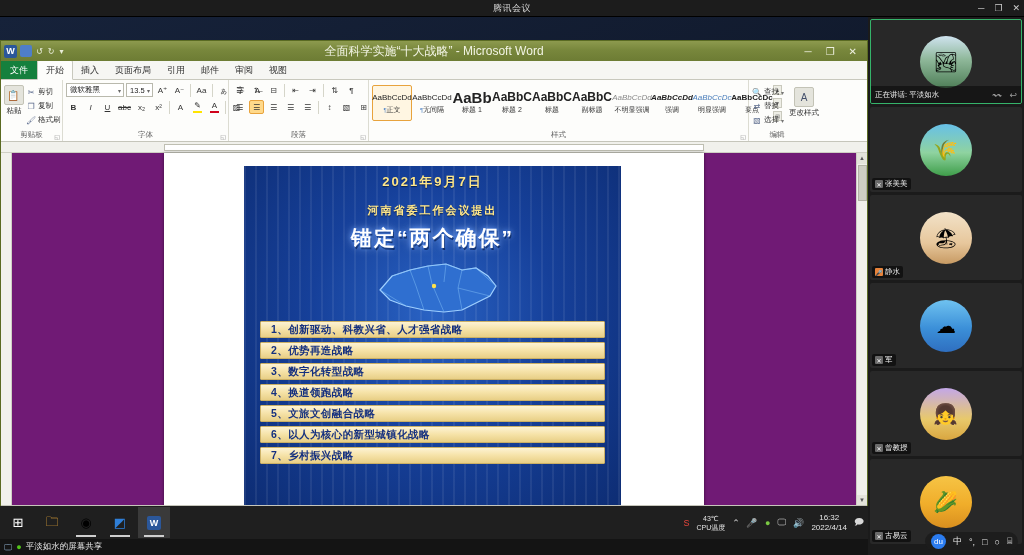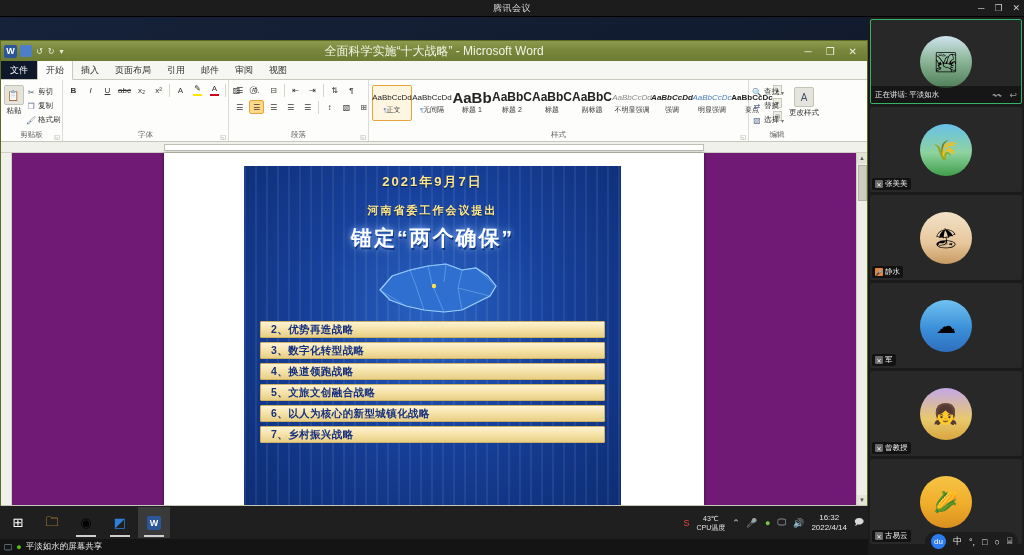--- a/index.html
+++ b/index.html
@@ -64,21 +64,21 @@
 
   .word-tabs {
     height: 19px; background: #f6f6f3;
     display: flex; align-items: flex-end; gap: 0;
     border-bottom: 1px solid #c8c8bd;
   }
   .word-tab {
     font-size: 9px; color: #333; padding: 3px 8px 3px; line-height: 12px;
     white-space: nowrap;
   }
-  .word-tab.file { background: #0f172a; color: #fff; padding: 3px 9px; }
+  .word-tab.file { background: #15803d; color: #fff; padding: 3px 9px; }
   .word-tab.active {
     background: #fdfdfb; border: 1px solid #c8c8bd; border-bottom: 1px solid #fdfdfb;
     margin-bottom: -1px; border-radius: 2px 2px 0 0;
   }
 
   
   .ribbon {
     position: relative; height: 62px; background: #fdfdfb;
     border-bottom: 1px solid #c6c6bb;
     display: flex; align-items: stretch;
@@ -395,20 +395,38 @@
                 <span>格式刷</span>
               </div>
             </div>
           </div>
           <div class="rgroup-label">剪贴板</div>
           <div class="dlg">◱</div>
         </div>
 
         <div class="rgroup" style="width:166px">
           <div class="rgroup-body" style="flex-direction:column; gap:3px">
+            <div class="fontrow">
+              <div class="fontbox">
+                <span>微软雅黑</span>
+                <span class="car">▾</span>
+              </div>
+              <div class="fontbox sizebox">
+                <span>13.5</span>
+                <span class="car">▾</span>
+              </div>
+              <div class="ibtn">A⁺</div>
+              <div class="ibtn">A⁻</div>
+              <div class="sep"></div>
+              <div class="ibtn">Aa</div>
+              <div class="sep"></div>
+              <div class="ibtn">ぁ</div>
+              <div class="ibtn">字</div>
+              <div class="ibtn">A̶</div>
+            </div>
             <div class="fontrow">
               <div class="ibtn bold">B</div>
               <div class="ibtn ital">I</div>
               <div class="ibtn und">U</div>
               <div class="ibtn">
                   <s>abc</s>
                 </div>
               <div class="ibtn">x₂</div>
               <div class="ibtn">x²</div>
               <div class="sep"></div>
@@ -555,20 +573,21 @@
                   <path d="M22 30 L34 16 L52 10 L70 6 L88 4 L104 10 L118 8 L130 16 L138 26 L132 36
                            L120 42 L104 50 L86 52 L66 50 L48 46 L32 40 Z" fill="#2f6fd0" stroke="#9fd0ff" stroke-width="1.2"></path>
                   <path d="M34 16 L52 10 L70 6 M70 6 L88 4 M88 4 L104 10 M104 10 L118 8
                            M52 10 L58 26 M70 6 L74 24 M88 4 L86 22 M104 10 L100 28
                            M22 30 L48 46 M58 26 L66 50 M74 24 L86 52 M100 28 L104 50
                            M132 36 L100 28 M138 26 L118 8" stroke="#7fbcf5" stroke-width=".6" fill="none" opacity=".85"></path>
                   <circle cx="76" cy="26" r="2.2" fill="#ffe24a"></circle>
                 </svg>
               </div>
               <div class="strategy-list">
+                <div class="strategy-item">1、创新驱动、科教兴省、人才强省战略</div>
                 <div class="strategy-item">2、优势再造战略</div>
                 <div class="strategy-item">3、数字化转型战略</div>
                 <div class="strategy-item">4、换道领跑战略</div>
                 <div class="strategy-item">5、文旅文创融合战略</div>
                 <div class="strategy-item">6、以人为核心的新型城镇化战略</div>
                 <div class="strategy-item">7、乡村振兴战略</div>
               </div>
             </div>
           </div>
         </div>

